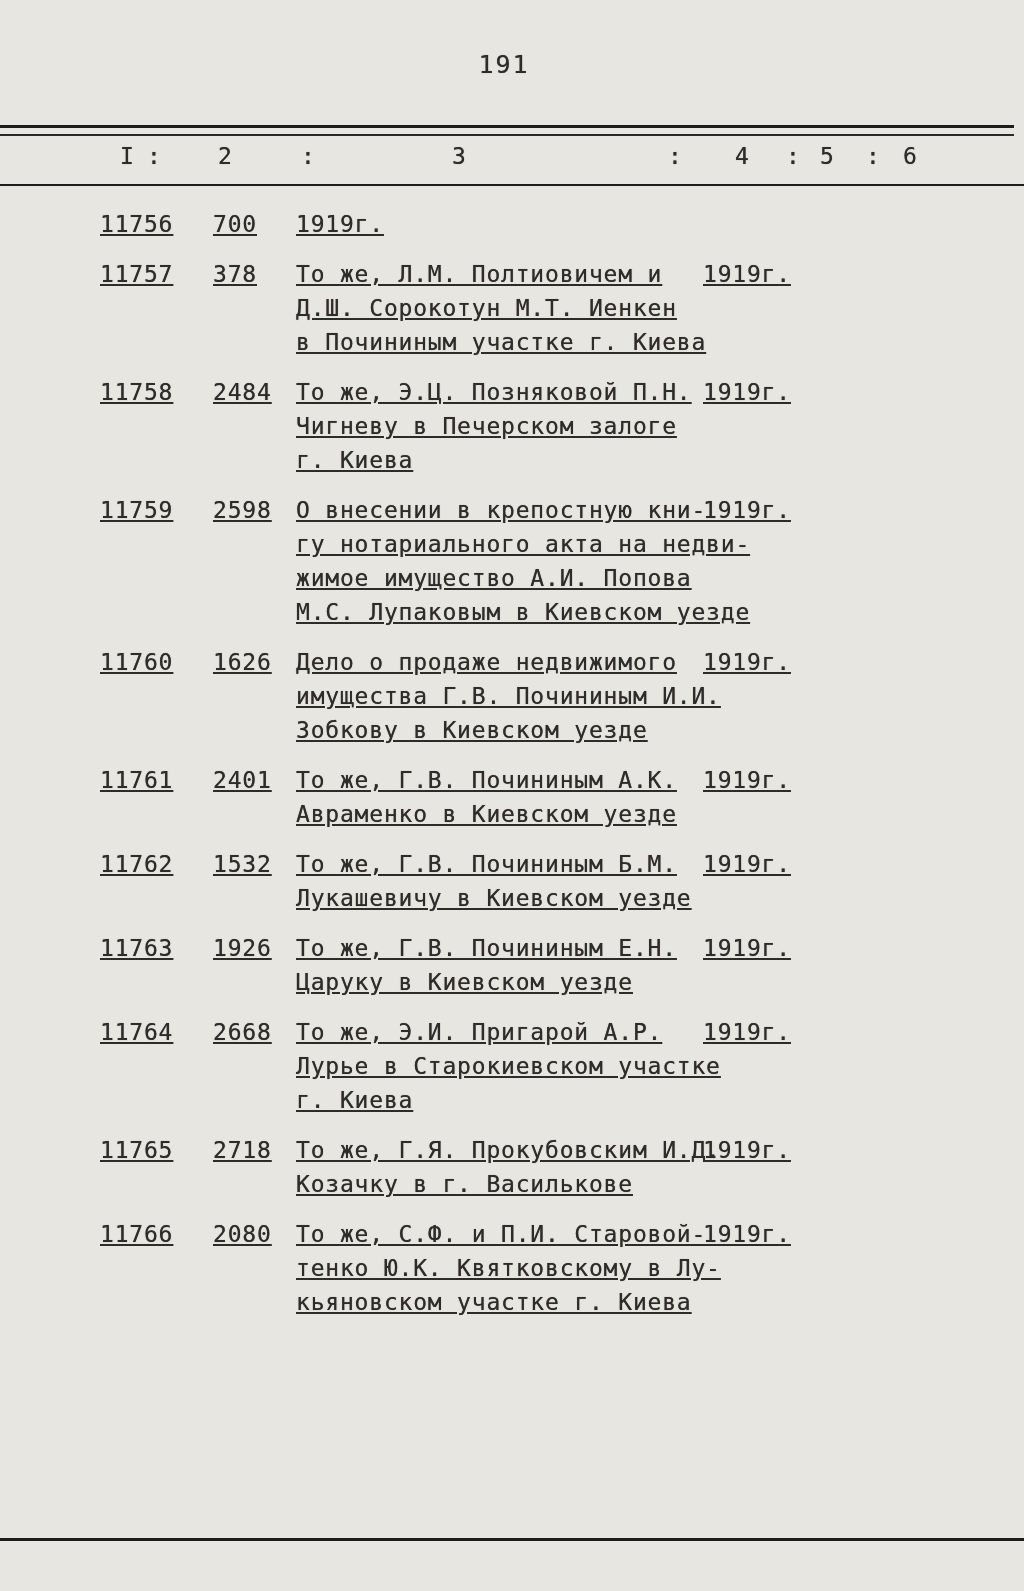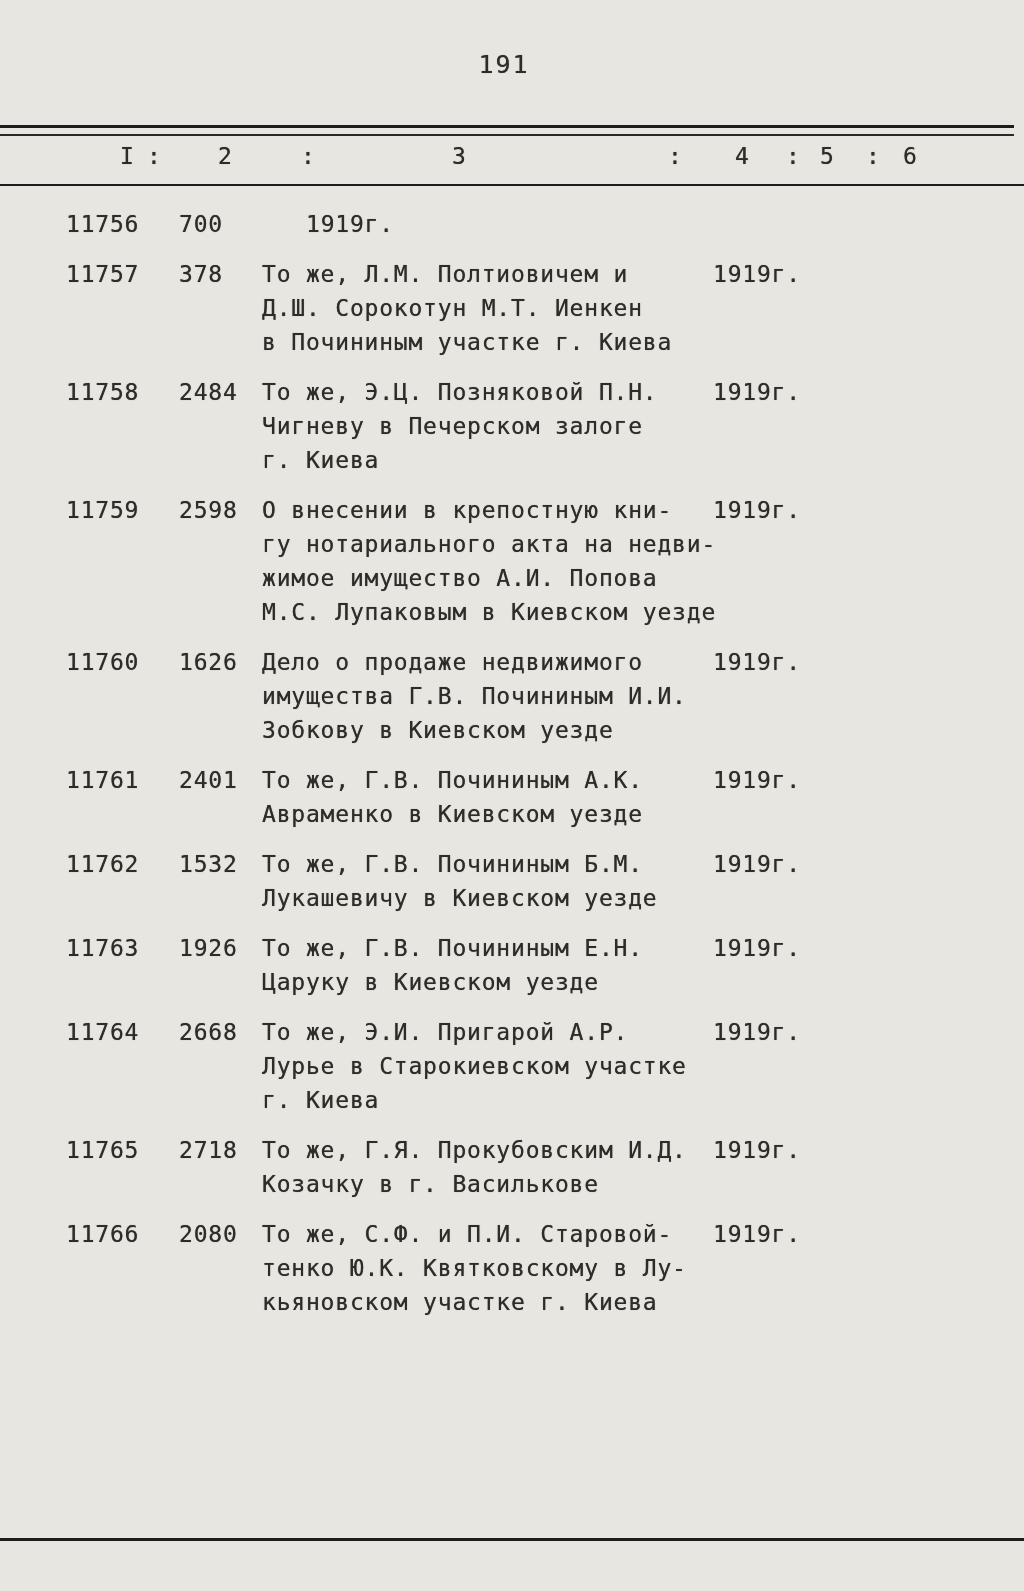--- a/index.html
+++ b/index.html
@@ -63,32 +63,32 @@
   }
   .entries {
     position: absolute;
     top: 207px;
     left: 0;
     right: 0;
   }
   .entry-row {
     display: grid;
     grid-template-columns: 113px 83px 407px auto;
-    padding-left: 66px;
+    padding-left: 100px;
     margin-bottom: 16px;
     line-height: 34px;
     align-items: start;
+    text-decoration: underline;
   }
   .cell { display: block; }
   .cell.desc {
     white-space: pre;
   }
   .cell.year {
     white-space: nowrap;
-    margin-left: 44px;
   }
   .rule-bottom {
     position: absolute;
     top: 1538px;
     left: 0;
     right: 0;
     height: 0;
     border-top: 3px solid #1e1d1b;
   }
 </style>

